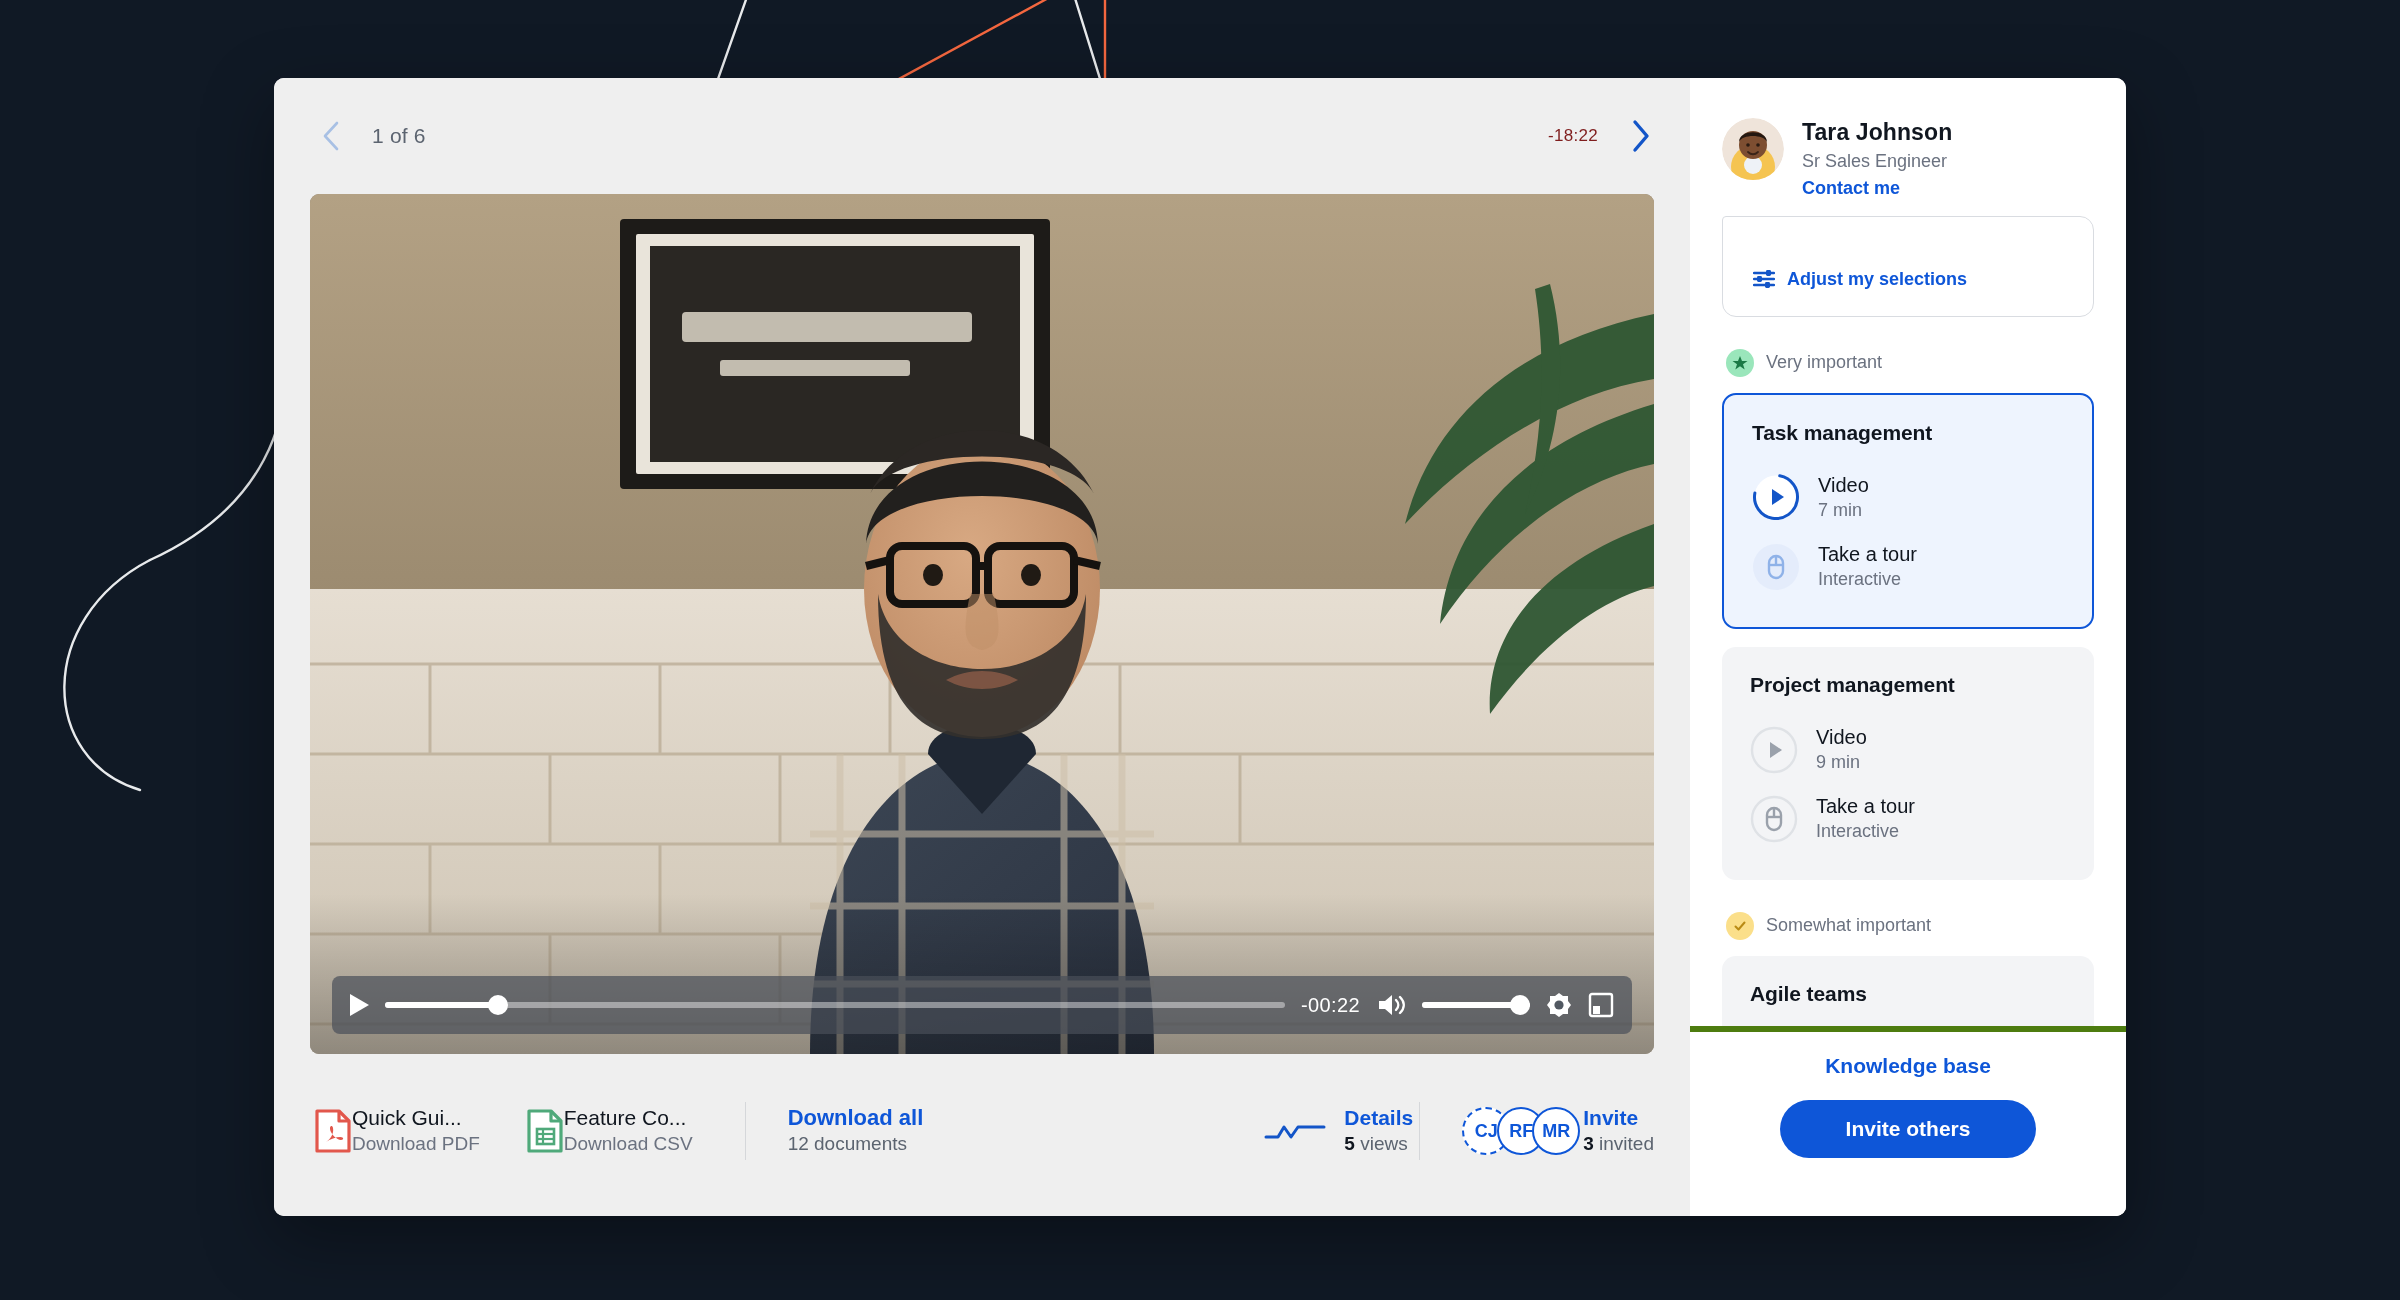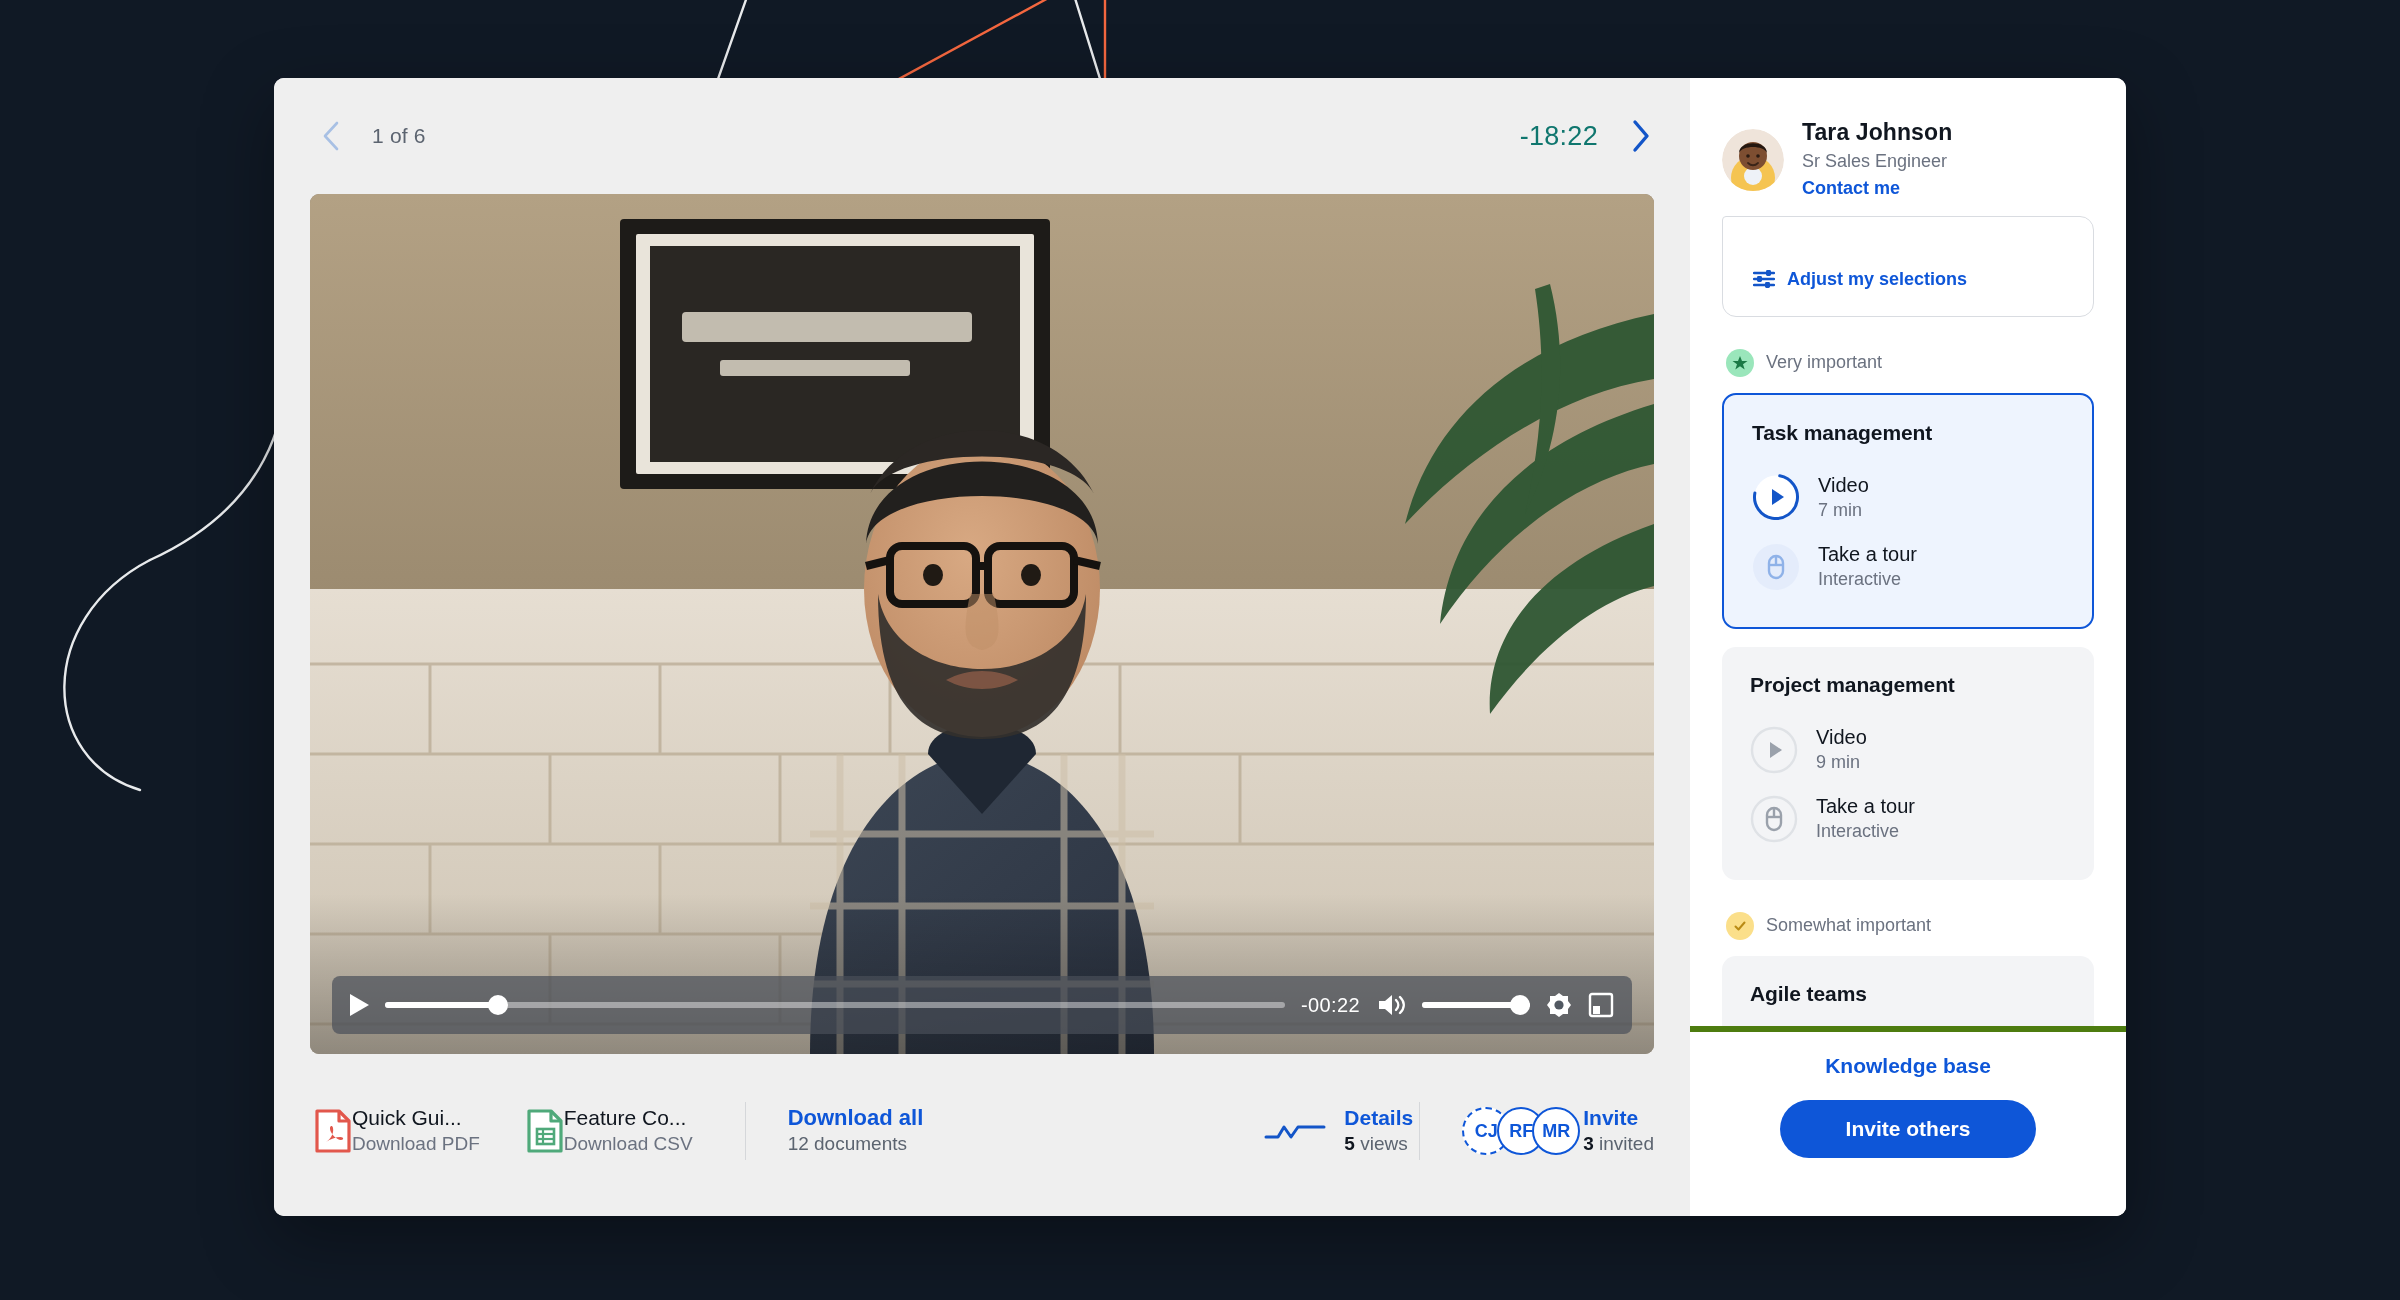--- a/index.html
+++ b/index.html
@@ -42,21 +42,21 @@
   .chev {
     width: 42px; height: 42px;
     display: flex; align-items: center; justify-content: center;
     cursor: pointer;
   }
   .nav-counter {
     font-size: 21px; color: #5c6470; margin-left: 20px;
     letter-spacing: .2px;
   }
   .spacer { flex: 1; }
-  .time-left { font-size: 27px; color: #0f766e; margin-right: 22px; letter-spacing: .3px; }
+  .time-left { font-size: 17px; color: #7f1d1d; margin-right: 22px; letter-spacing: .3px; }
 
   
   .video-wrap {
     position: relative;
     margin: 0 36px;
     width: 1344px; height: 860px;
     border-radius: 9px;
     overflow: hidden;
     background: #8b7f6d;
   }
@@ -139,21 +139,21 @@
 
   
   .sidebar {
     width: 436px; height: 100%;
     background: #fff;
     position: relative;
     overflow: hidden;
   }
   .sb-scroll { padding: 40px 32px 0 32px; }
 
-  .person { display:flex; gap: 18px; align-items:center; }
+  .person { display:flex; gap: 18px; align-items:flex-start; }
   .avatar-photo { width: 62px; height: 62px; border-radius: 50%; flex:none; overflow:hidden; }
   .p-name { font-size: 23px; font-weight: 700; color:#10161f; line-height:1.3; letter-spacing:.1px; }
   .p-role { font-size: 18px; color:#6b7280; line-height:1.5; }
   .p-link { font-size: 18px; color:#0e56d8; font-weight:600; line-height:1.5; cursor:pointer; }
 
   .bubble {
     margin-top: 14px;
     border: 1.5px solid #d9dce1;
     border-radius: 14px;
     border-top-left-radius: 4px;

